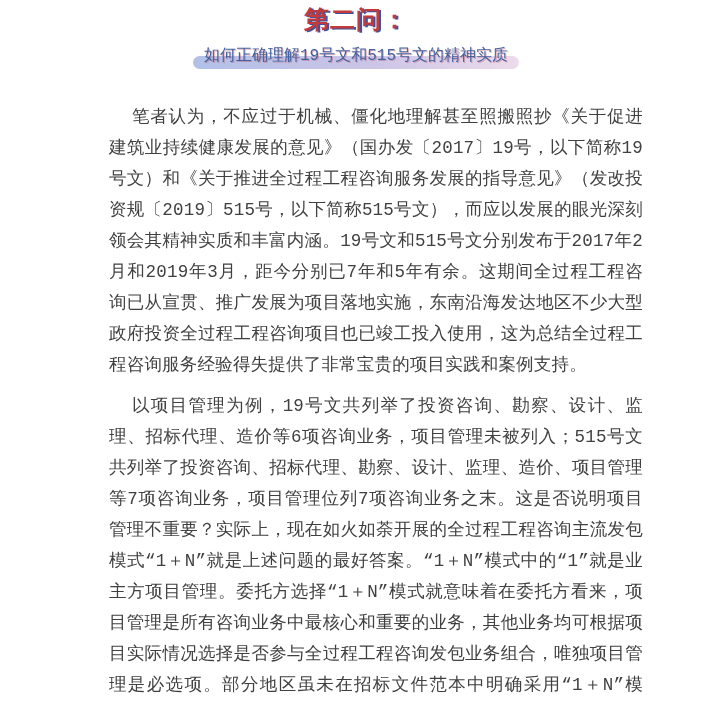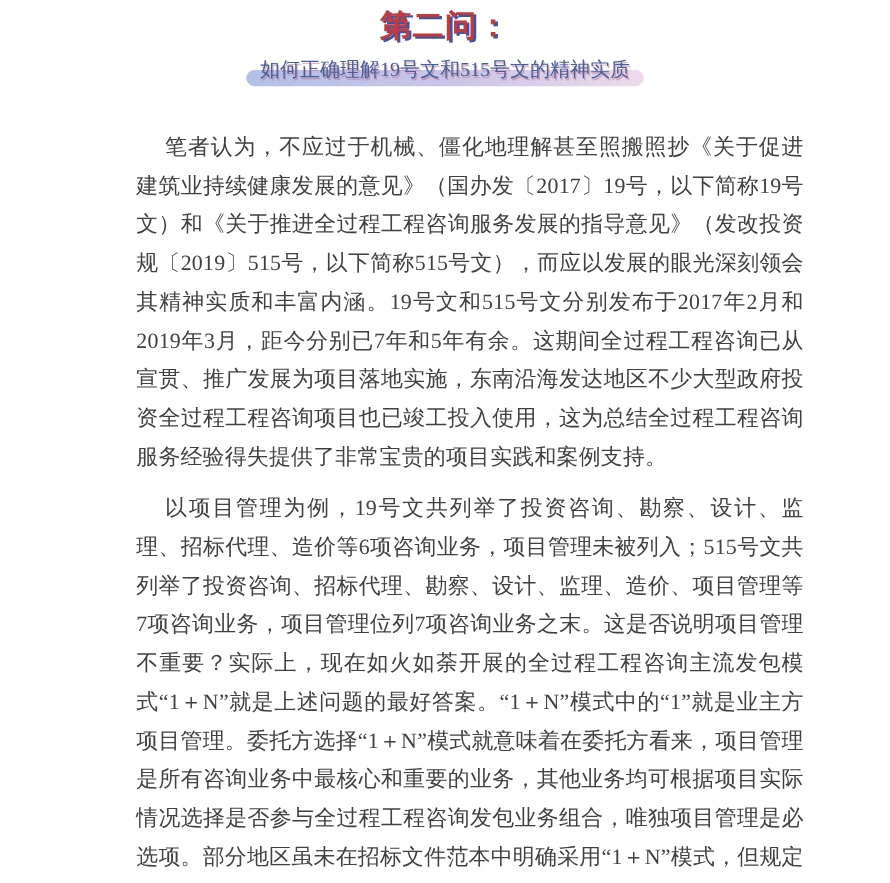--- a/index.html
+++ b/index.html
@@ -6,21 +6,21 @@
     margin: 0;
     padding: 0;
     background: #ffffff;
   }
   .page {
     position: relative;
     width: 600px;
     height: 706px;
     margin: 0 auto;
     background: #ffffff;
-    font-family: Liberation Serif, serif;
+    font-family: Liberation Mono, monospace;
     overflow: hidden;
   }
   .header {
     text-align: center;
     padding-top: 8px;
   }
   .section-title {
     display: inline-block;
     font-size: 25px;
     font-weight: 700;

